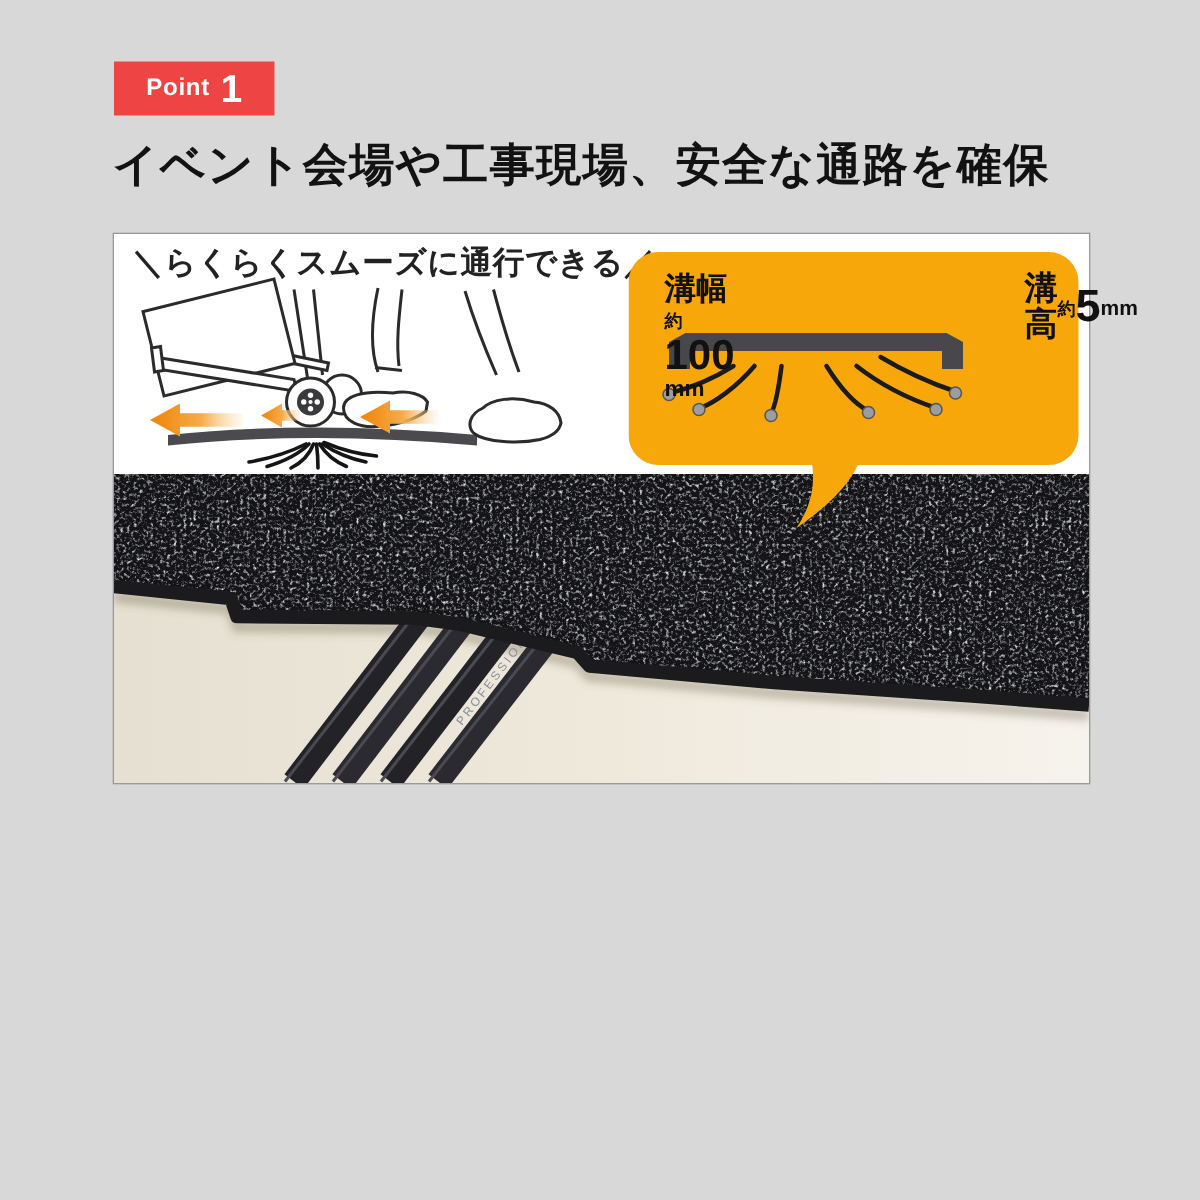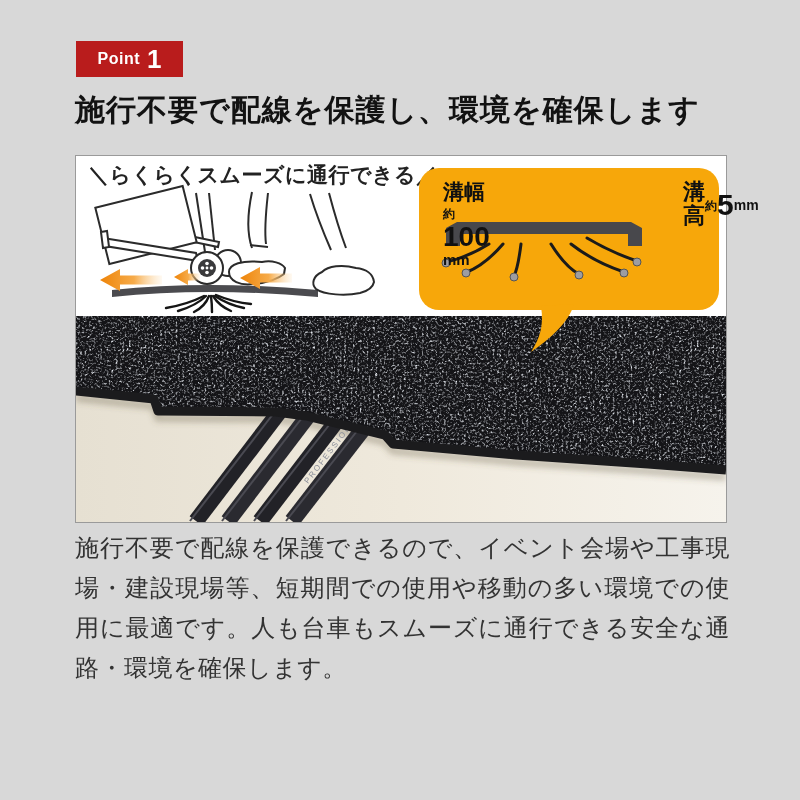--- a/index.html
+++ b/index.html
@@ -7,21 +7,21 @@
     width:800px;height:800px;
     background:#d8d8d8;
     font-family:"Liberation Sans","DejaVu Sans",sans-serif;
     position:relative;overflow:hidden;
   }
   .page{position:absolute;inset:0;}
 
   
   .badge{
     position:absolute;left:76px;top:41px;
-    background:#b91c1c;color:#fff;
+    background:#ef4444;color:#fff;
     height:36px;min-width:107px;
     display:flex;align-items:center;justify-content:center;
     padding:0 18px;box-sizing:border-box;
   }
   .badge .badge-point{font-size:16px;font-weight:bold;letter-spacing:.5px;}
   .badge .badge-num{font-size:26px;font-weight:bold;margin-left:7px;line-height:1;}
 
   
   .heading{
     position:absolute;left:75px;top:90px;margin:0;
@@ -79,21 +79,21 @@
 </head>
 <body>
 
 <div class="page">
 
   <div class="badge">
     <span class="badge-point">Point</span>
     <span class="badge-num">1</span>
   </div>
 
-  <h1 class="heading">施行不要で配線を保護し、環境を確保します</h1>
+  <h1 class="heading">イベント会場や工事現場、安全な通路を確保</h1>
 
   <div class="figure-box">
 
     <div class="illus-area">
       <svg class="illus-svg" width="650" height="160" viewBox="0 0 650 160">
         <defs>
           <linearGradient id="arrowG" x1="0" y1="0" x2="1" y2="0">
             <stop offset="0" stop-color="#ee8408"></stop>
             <stop offset="0.55" stop-color="#f6ab4a"></stop>
             <stop offset="1" stop-color="#fbd9a6" stop-opacity="0.15"></stop>
@@ -233,15 +233,14 @@
       <div class="bubble-height-col">
         <span class="v-label">溝高</span>
         <span class="approx">約</span>
         <span class="big">5</span>
         <span class="unit">mm</span>
       </div>
     </div>
 
   </div>
 
-  <p class="description">施行不要で配線を保護できるので、イベント会場や工事現場・建設現場等、短期間での使用や移動の多い環境での使用に最適です。人も台車もスムーズに通行できる安全な通路・環境を確保します。</p>
 
 </div>
 
 </body></html>

